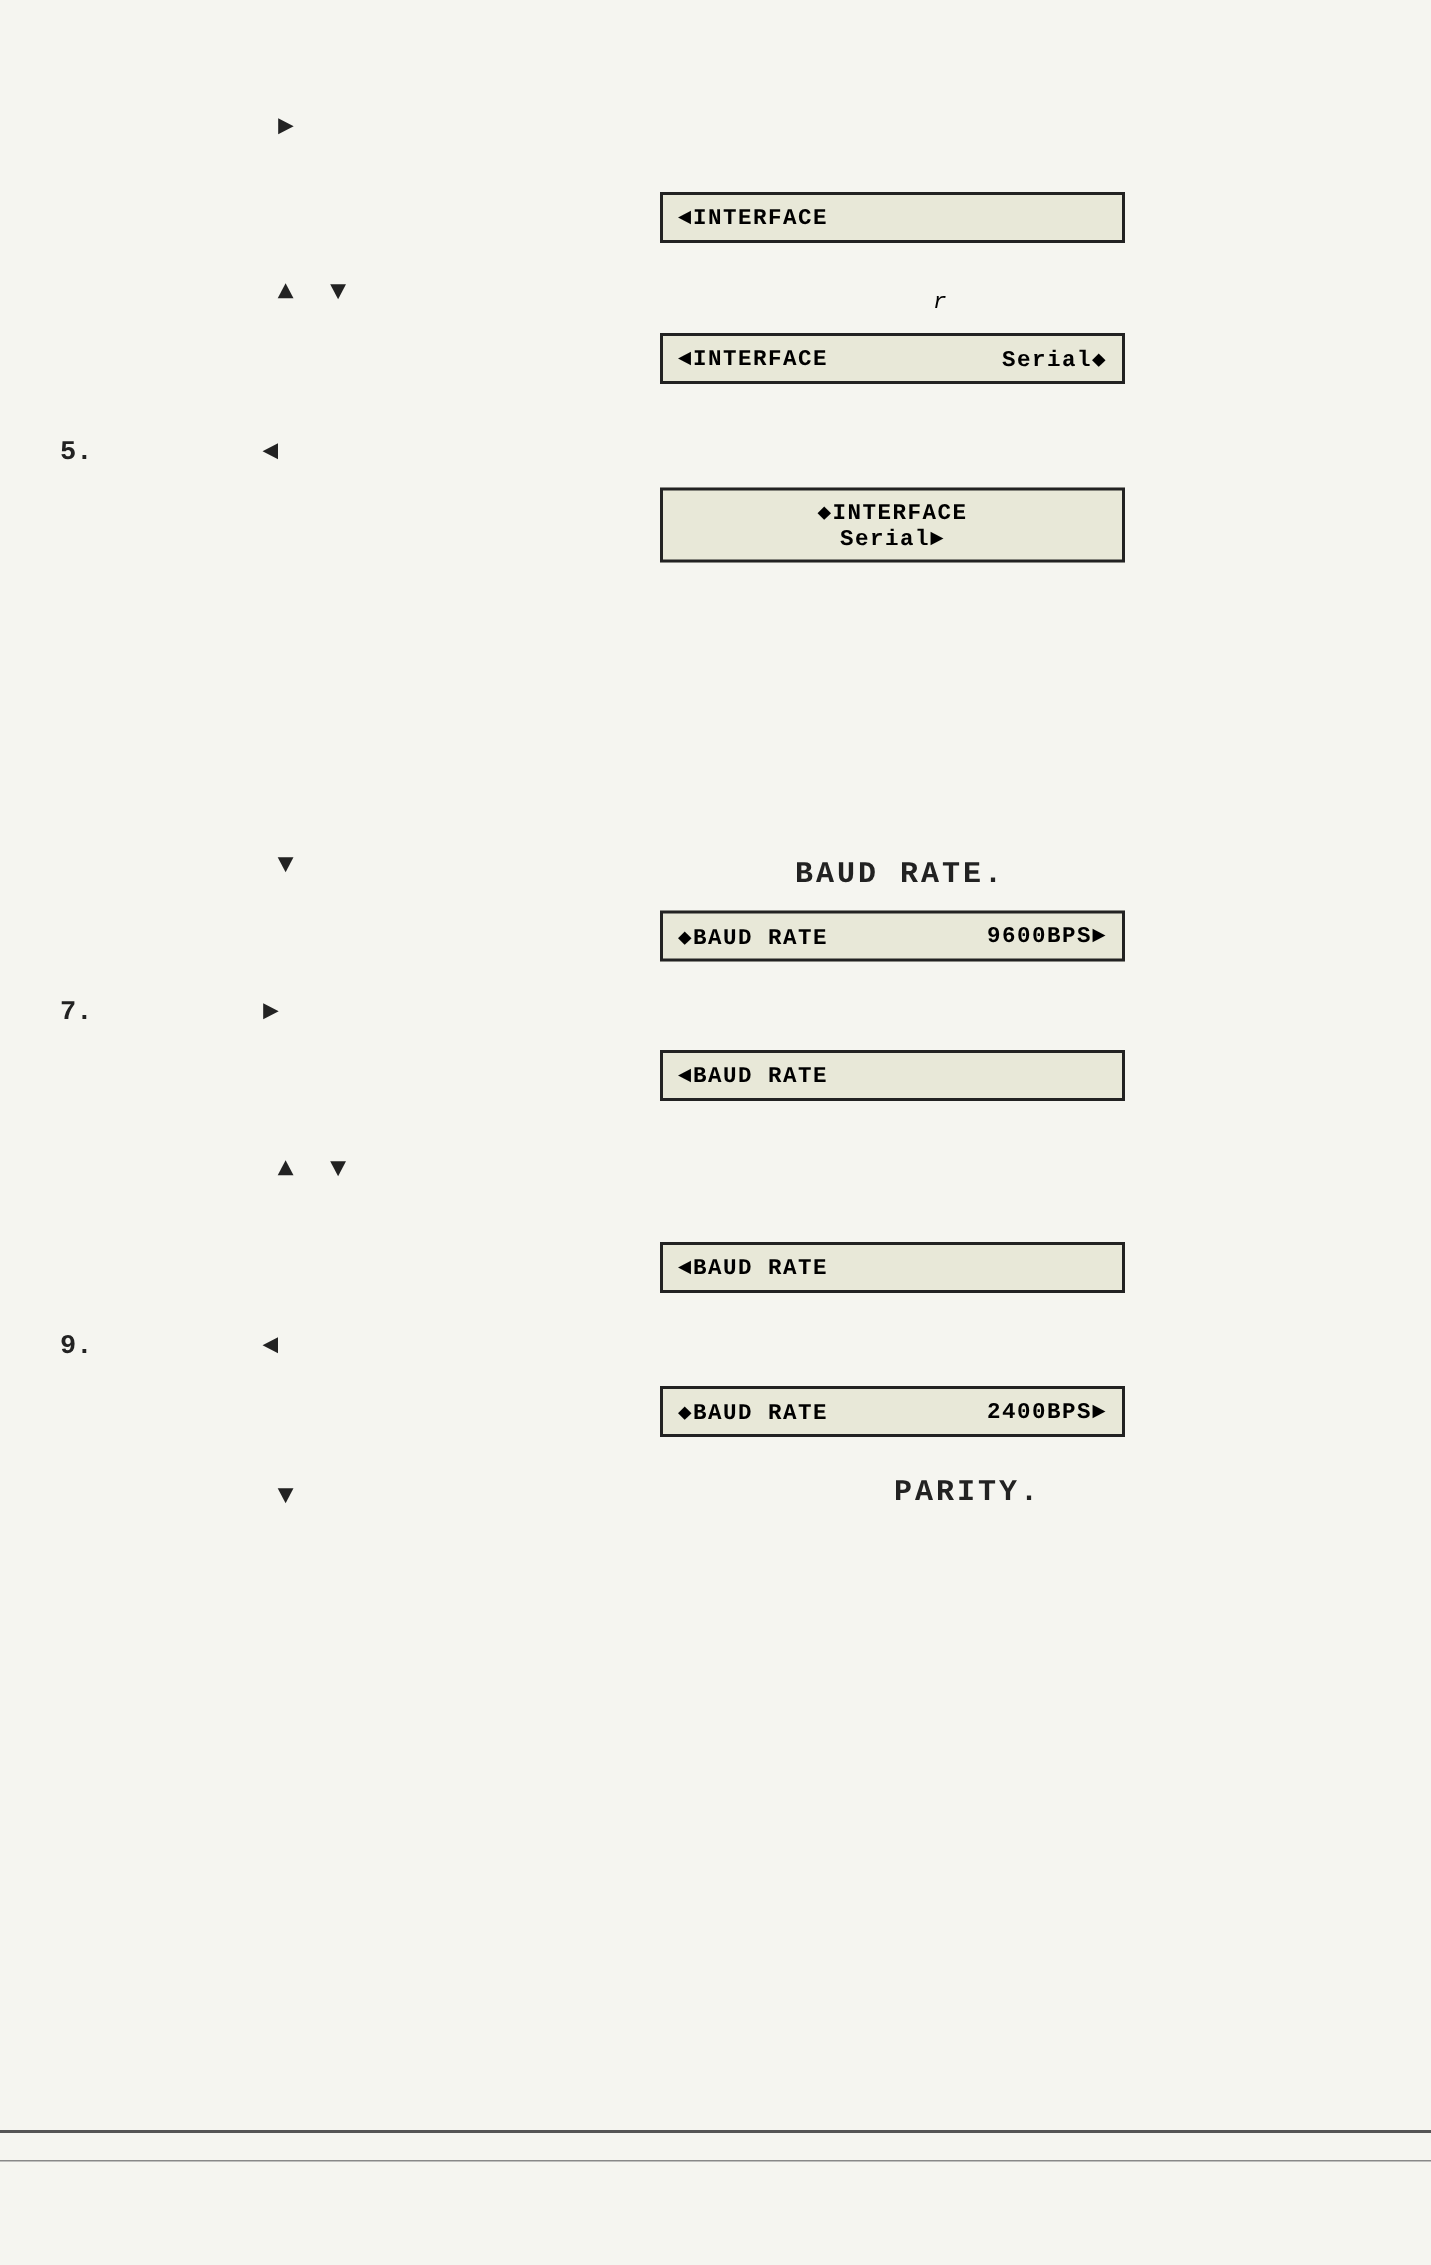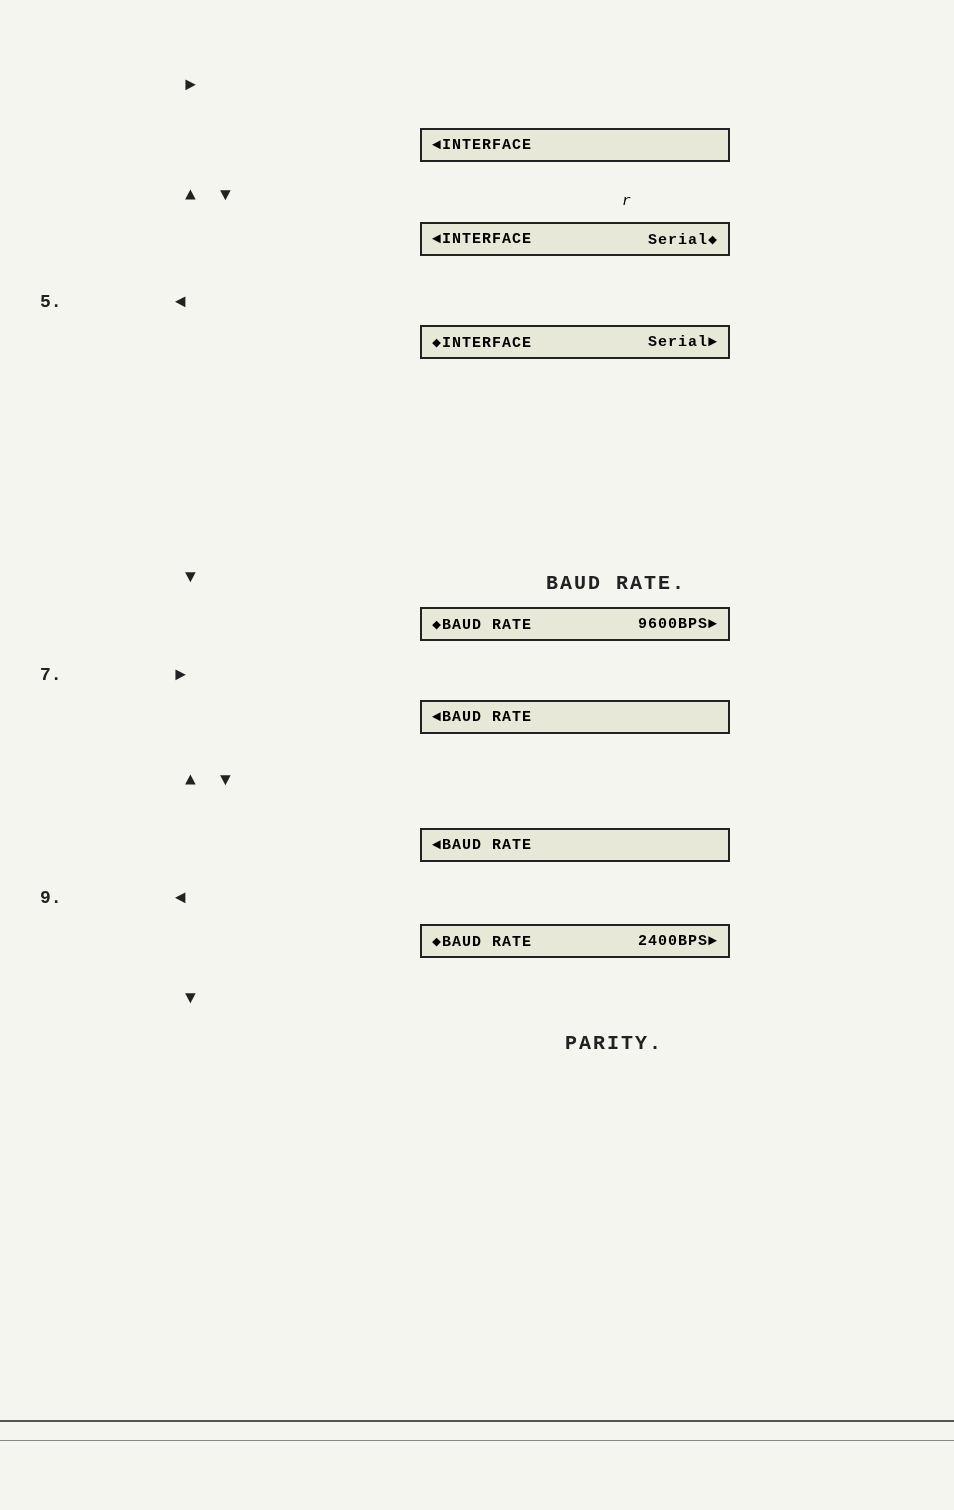--- a/index.html
+++ b/index.html
@@ -27,20 +27,21 @@
       font-family: 'Courier New', Courier, monospace;
       font-size: 15px;
       font-weight: bold;
       letter-spacing: 1px;
       display: flex;
       justify-content: space-between;
       align-items: center;
       width: 310px;
       min-height: 34px;
       position: absolute;
+      margin-left: 20px;
     }
 
     
     .step-label {
       position: absolute;
       font-family: 'Courier New', Courier, monospace;
       font-size: 18px;
       font-weight: bold;
       color: #222;
     }
@@ -100,26 +101,26 @@
 
   <div class="lcd-box" style="top:222px; left:420px;">
     <span>◄INTERFACE</span>
     <span>Serial◆</span>
   </div>
 
   <div class="step-label" style="top:292px; left:40px;">5.</div>
 
   <div class="nav-arrow" style="top:292px; left:175px;">◄</div>
 
-  <div class="lcd-box" style="top:325px; left:420px;">
+  <div class="lcd-box" style="top:325px; left:420px;flex-direction:column;">
     <span>◆INTERFACE</span>
     <span>Serial►</span>
   </div>
 
-  <div class="section-header" style="top:572px; left:530px;margin-left:16px;">BAUD RATE.</div>
+  <div class="section-header" style="top:572px; left:530px;">BAUD RATE.</div>
 
   <div class="nav-arrow" style="top:567px; left:185px;">▼</div>
 
   <div class="lcd-box" style="top:607px; left:420px;">
     <span>◆BAUD RATE</span>
     <span>9600BPS►</span>
   </div>
 
   <div class="step-label" style="top:665px; left:40px;">7.</div>
 
@@ -142,19 +143,19 @@
 
   <div class="nav-arrow" style="top:888px; left:175px;">◄</div>
 
   <div class="lcd-box" style="top:924px; left:420px;">
     <span>◆BAUD RATE</span>
     <span>2400BPS►</span>
   </div>
 
   <div class="nav-arrow" style="top:988px; left:185px;">▼</div>
 
-  <div class="section-header" style="top:984px; left:565px;margin-top:48px;">PARITY.</div>
+  <div class="section-header" style="top:984px; left:596px;">PARITY.</div>
 
 
   <hr class="bottom-rule" style="top:1420px;">
   <hr class="bottom-rule2" style="top:1440px;">
 
 </div>
 
 </body></html>

